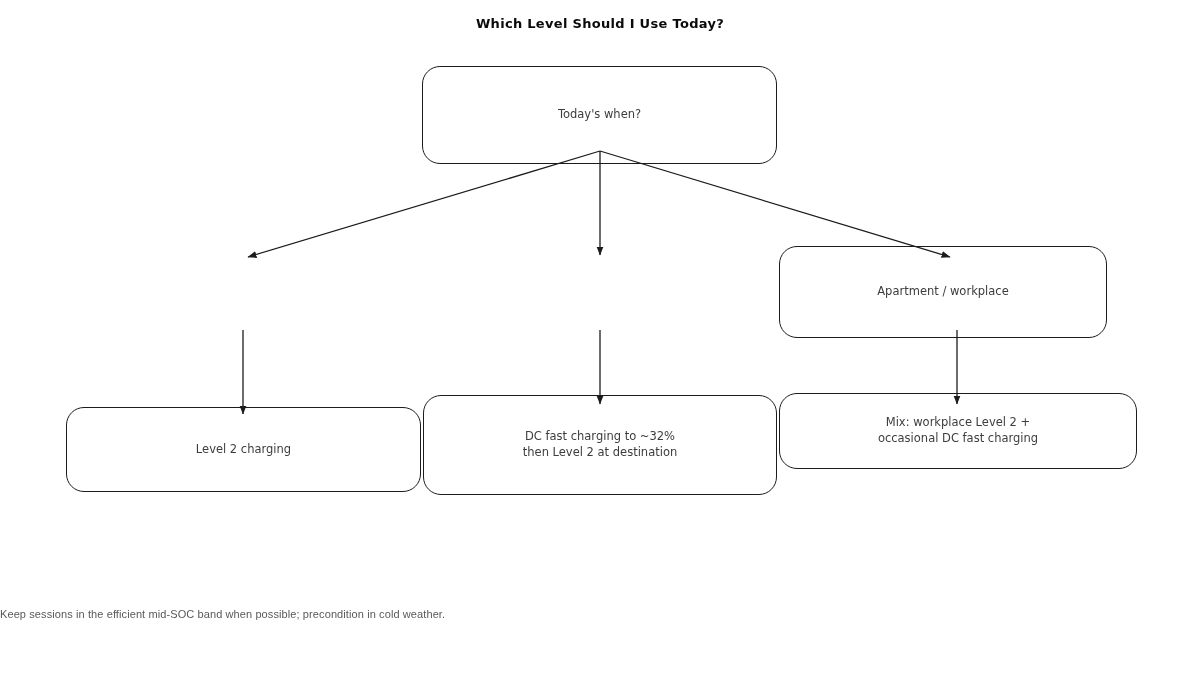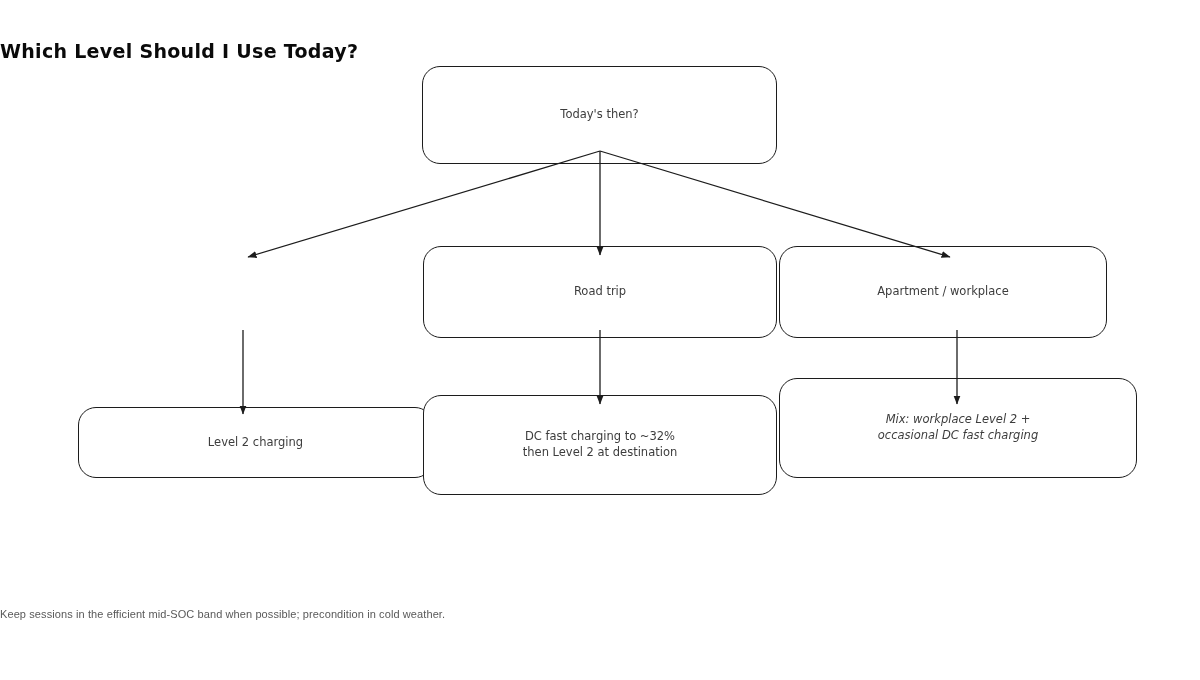--- a/index.html
+++ b/index.html
@@ -14,24 +14,24 @@
   #stage {
     position: relative;
     width: 1200px;
     height: 680px;
     background: var(--background);
     overflow: hidden;
     font-family: "DejaVu Sans", sans-serif;
   }
   .title {
     position: absolute;
-    left: 0; top: 40px;
+    left: 0; top: 16px;
     width: 100%;
-    text-align: left;
-    font-size: 19px;
+    text-align: center;
+    font-size: 13px;
     font-weight: bold;
     letter-spacing: 0.3px;
     color: var(--title_text);
   }
   .node {
     position: absolute;
     border: 1.3px solid var(--border);
     border-radius: 18px;
     background: var(--background);
     display: flex;
@@ -42,23 +42,23 @@
     font-size: 11.5px;
     line-height: 1.35;
     color: var(--node_text);
     text-align: center;
     white-space: pre-line;
   }
   #node-root        { left: 422px; top:  66px; width: 355px; height:  98px; }
   #node-daily       { left:  66px; top: 246px; width: 355px; height:  92px; }
   #node-road        { left: 423px; top: 246px; width: 354px; height:  92px; }
   #node-apartment   { left: 779px; top: 246px; width: 328px; height:  92px; }
-  #node-level2      { left:  66px; top: 407px; width: 355px; height:  71px; margin-left: 12px; }
+  #node-level2      { left:  66px; top: 407px; width: 355px; height:  85px; }
   #node-dcfast      { left: 423px; top: 395px; width: 354px; height: 100px; }
-  #node-mix         { left: 779px; top: 378px; width: 358px; height: 100px; font-style: italic; }
+  #node-mix         { left: 779px; top: 393px; width: 358px; height: 76px; }
   #arrow-layer {
     position: absolute;
     left: 0; top: 0;
     width: 1200px;
     height: 680px;
     pointer-events: none;
   }
   #arrow-layer line {
     stroke: var(--border);
     stroke-width: 1.3;
@@ -75,27 +75,24 @@
   }
 </style>
 </head>
 <body>
 
 <div id="stage">
 
   <div class="title">Which Level Should I Use Today?</div>
 
   <div class="node" id="node-root">
-    <span class="label">Today's then?</span>
+    <span class="label">Today's when?</span>
   </div>
 
 
-  <div class="node" id="node-road">
-    <span class="label">Road trip</span>
-  </div>
 
   <div class="node" id="node-apartment">
     <span class="label">Apartment / workplace</span>
   </div>
 
   <div class="node" id="node-level2">
     <span class="label">Level 2 charging</span>
   </div>
 
   <div class="node" id="node-dcfast">

